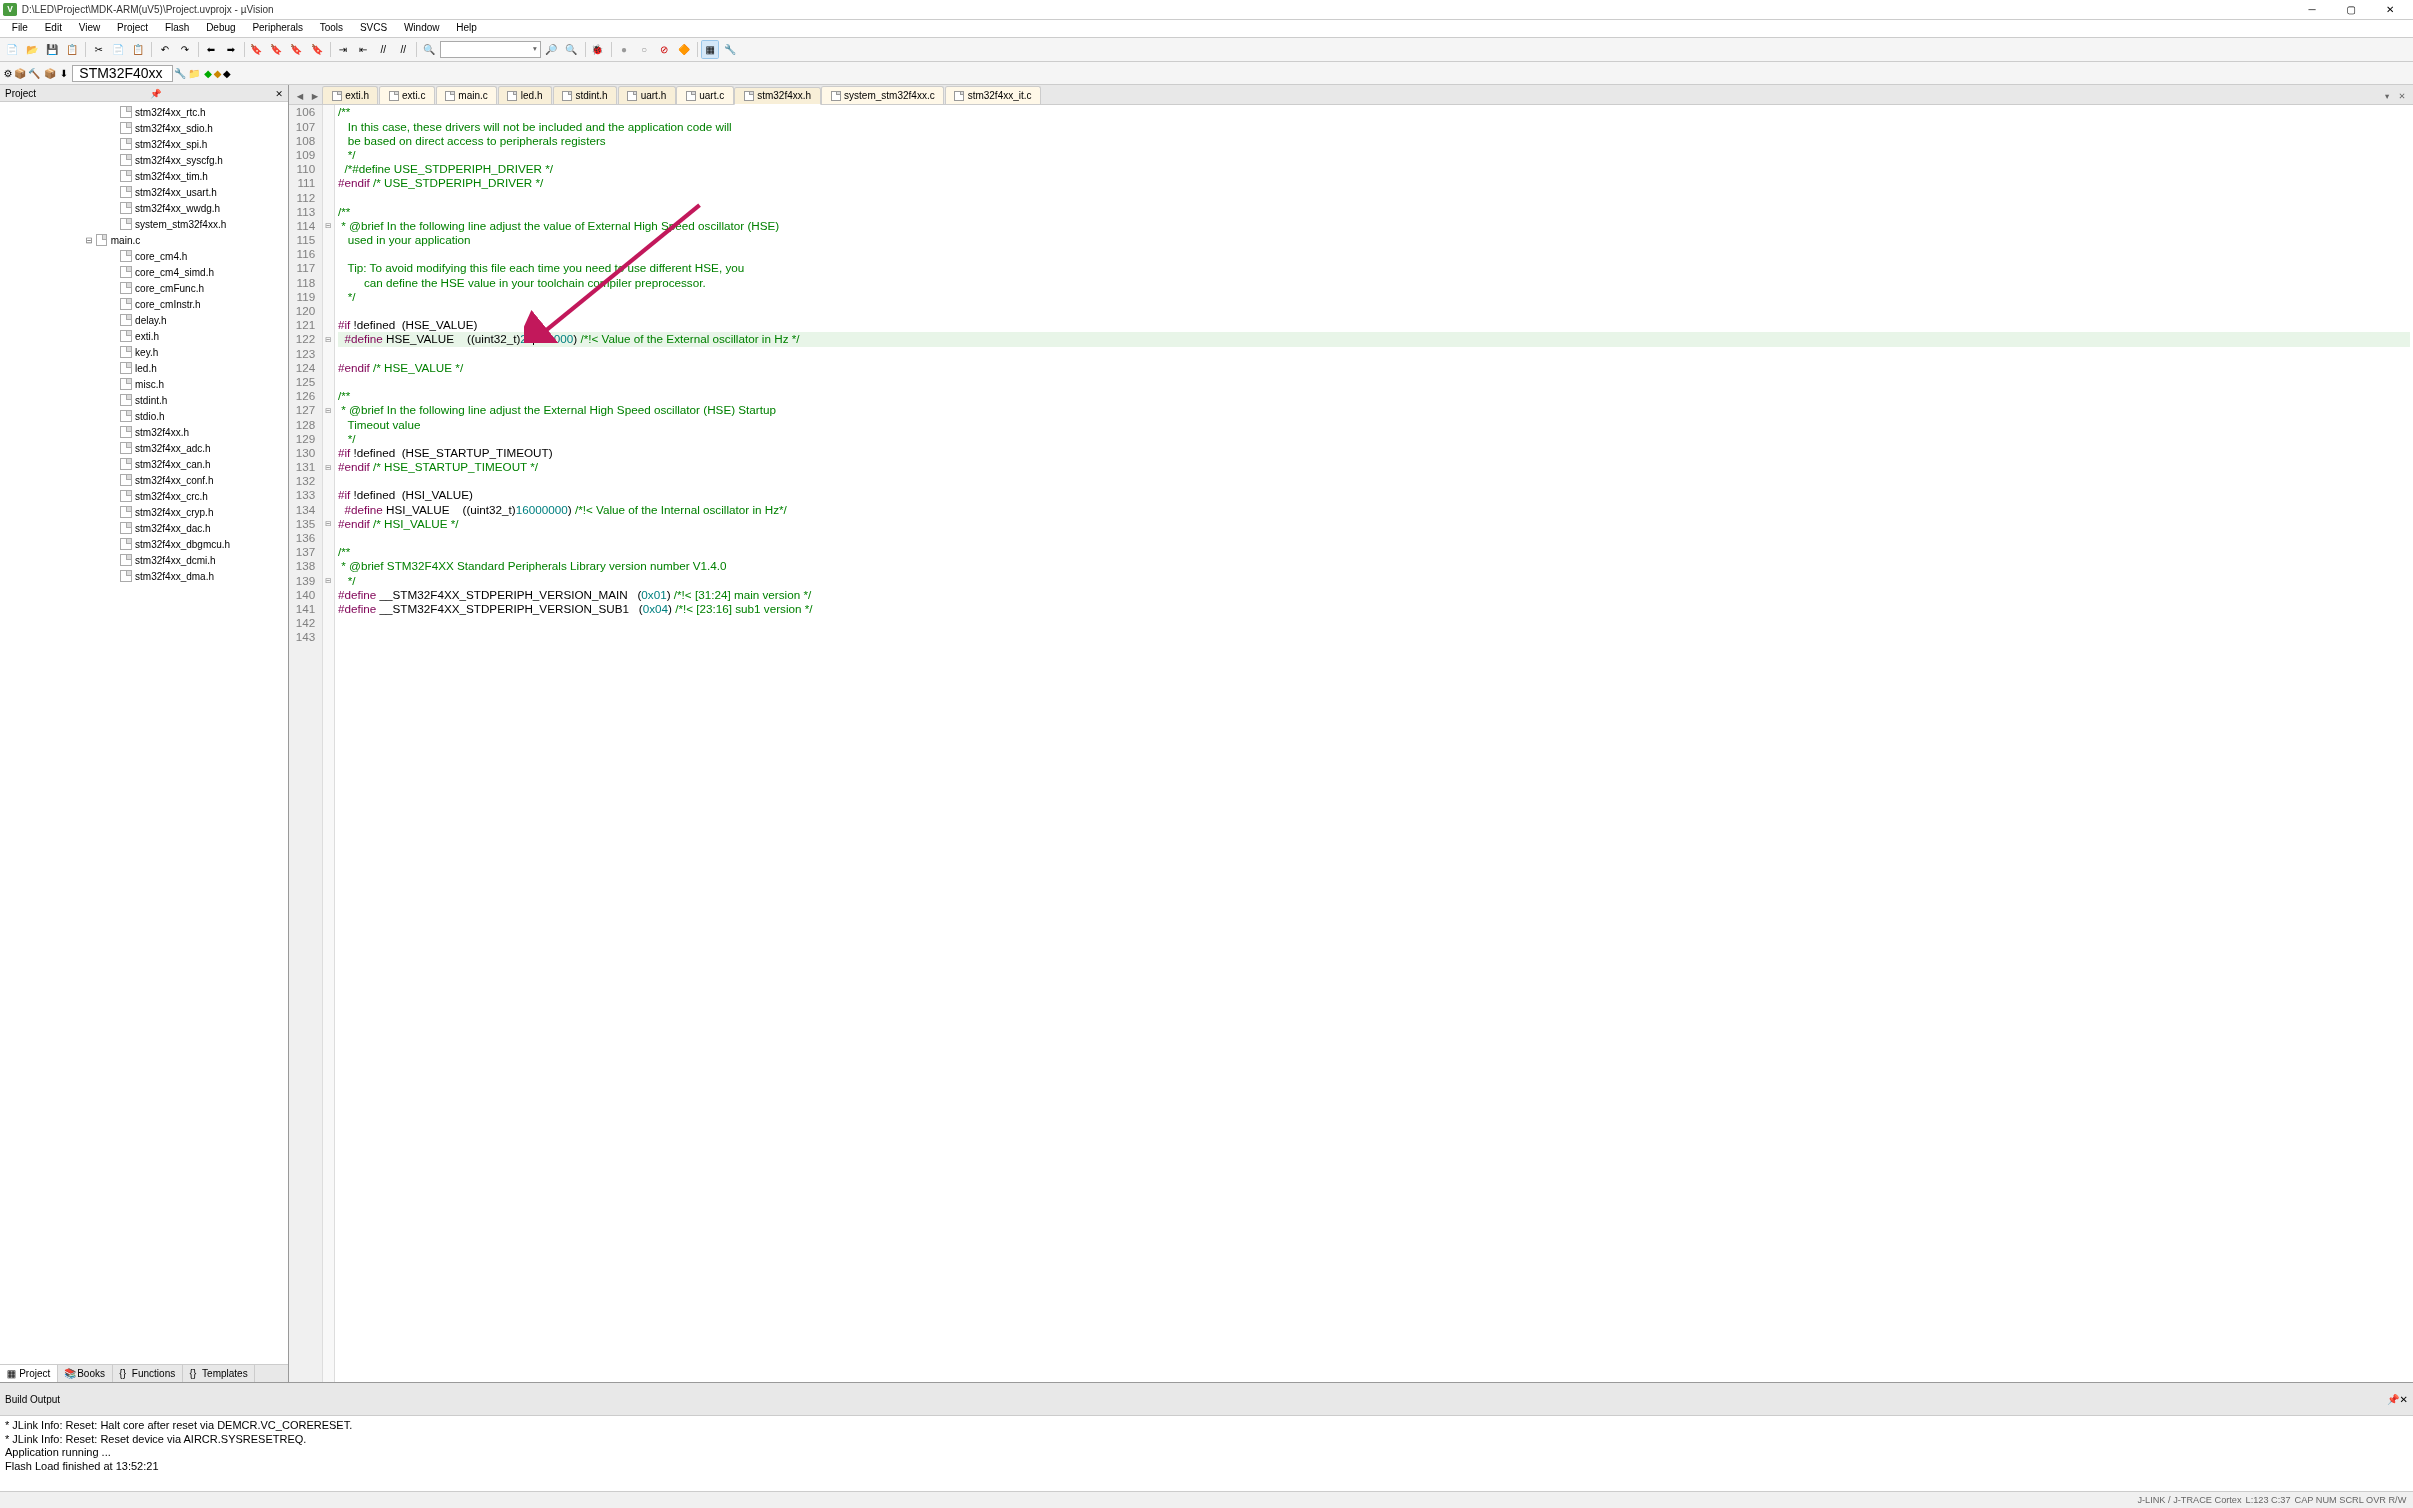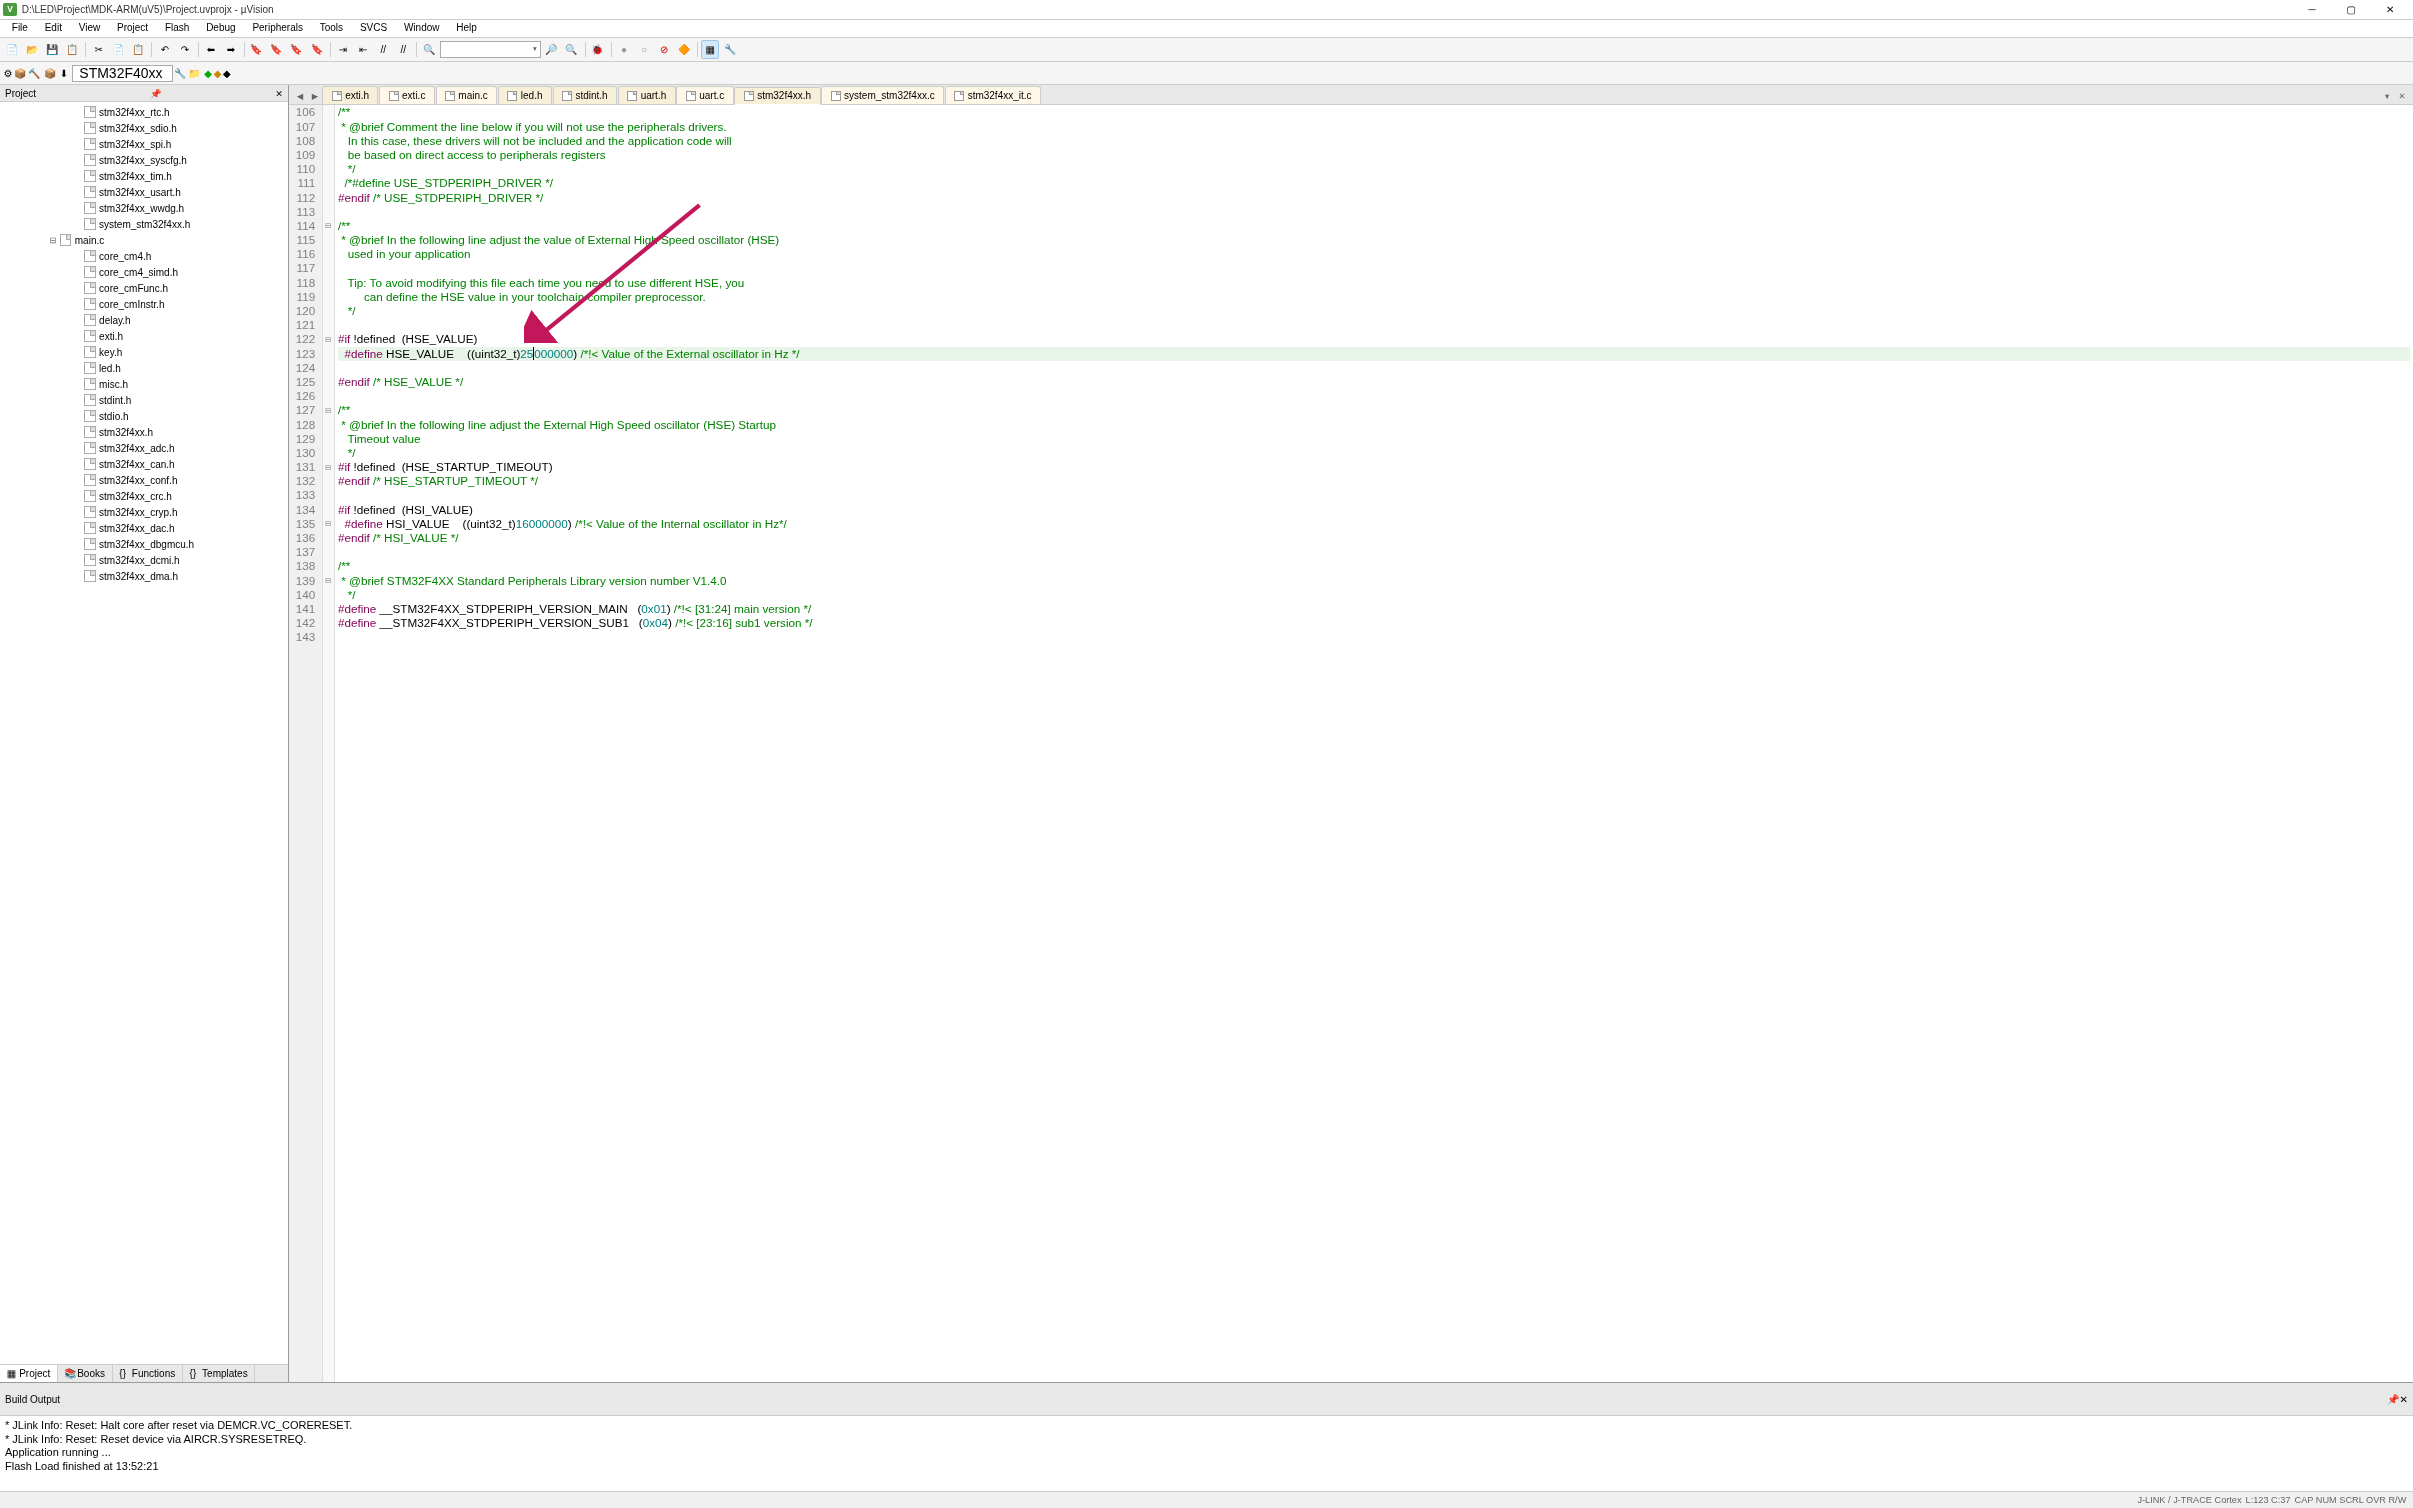--- a/index.html
+++ b/index.html
@@ -16,21 +16,21 @@
 .toolbar .tb-btn { width: 18.4px; height: 18.4px; display: flex; align-items: center; justify-content: center; cursor: pointer; border: 0.8px solid transparent; border-radius: 1.7px; }
 .toolbar .tb-sep { width: 0.8px; height: 15px; background: #ccc; margin: 0 1.7px; }
 .toolbar .tb-combo { height: 17px; border: 0.8px solid #aaa; background: #fff; padding: 0 17px 0 3.4px; font-size: 10px; position: relative; min-width: 50px; }
 .toolbar .tb-combo::after { content: "▾"; position: absolute; right: 3.4px; top: 1.7px; font-size: 7.5px; color: #666; }
 .toolbar2 { display: flex; align-items: center; height: 23.5px; background: #f5f5f5; border-bottom: 0.8px solid #ccc; padding: 0 3.4px; gap: 1.7px; }
 .target-label { font-size: 14px; padding: 0 6.7px; min-width: 101px; border: 0.8px solid #aaa; background: #fff; height: 17px; display: flex; align-items: center; }
 .main-area { flex: 1; display: flex; min-height: 0; }
 .project-panel { width: 289px; display: flex; flex-direction: column; border-right: 0.8px solid #999; }
 .panel-header { height: 17px; background: #e8e8e8; border-bottom: 0.8px solid #ccc; display: flex; align-items: center; padding: 0 5px; font-size: 10px; }
 .panel-header .pin { margin-left: auto; cursor: pointer; font-size: 9.2px; }
-.tree { flex: 1; overflow-y: scroll; background: #fff; padding: 1.7px 0; }
+.tree { flex: 1; overflow-y: scroll; background: #fff; padding: 1.7px 0; margin-left: 36px; }
 .tree-item { display: flex; align-items: center; padding: 0.8px 3.4px 0.8px 84px; font-size: 10px; cursor: pointer; height: 16px; white-space: nowrap; }
 .tree-item.main-c { padding-left: 70px; }
 .tree-item .file-icon { width: 11.7px; height: 11.7px; margin-right: 3.4px; display: inline-block; border: 0.8px solid #aaa; background: #fff; position: relative; }
 .tree-item .file-icon::before { content:""; position:absolute; top:0; right:0; width:3.4px; height:3.4px; background:#ddd; border-left:0.8px solid #aaa; border-bottom:0.8px solid #aaa; }
 .tree-item .expander { width: 10px; margin-right: 1.7px; text-align: center; font-size: 8.4px; color: #666; margin-left:-22px; }
 .panel-tabs { height: 18.4px; background: #e8e8e8; border-top: 0.8px solid #ccc; display: flex; }
 .panel-tab { padding: 1.7px 6.7px; font-size: 10px; border-right: 0.8px solid #ccc; cursor: pointer; display: flex; align-items: center; gap: 2.5px; }
 .panel-tab.active { background: #fff; }
 .panel-tab-icon { width:10px; height:10px; display:inline-block; }
 .editor-area { flex: 1; display: flex; flex-direction: column; min-width: 0; }
@@ -432,21 +432,20 @@
             <div class="fold"></div>
             <div class="fold"></div>
             <div class="fold">⊟</div>
             <div class="fold"></div>
             <div class="fold"></div>
             <div class="fold"></div>
             <div class="fold"></div>
           </div>
         <div class="code" id="code">
             <div class="code-line"><span class="c-comment">/**</span></div>
-            <div class="code-line"><span class="c-comment"> * @brief Comment the line below if you will not use the peripherals drivers.</span></div>
             <div class="code-line"><span class="c-comment">   In this case, these drivers will not be included and the application code will</span></div>
             <div class="code-line"><span class="c-comment">   be based on direct access to peripherals registers</span></div>
             <div class="code-line"><span class="c-comment">   */</span></div>
             <div class="code-line"><span class="c-comment">  /*#define USE_STDPERIPH_DRIVER */</span></div>
             <div class="code-line"><span class="c-pp">#endif</span><span> </span><span class="c-comment">/* USE_STDPERIPH_DRIVER */</span></div>
             <div class="code-line"><span></span></div>
             <div class="code-line"><span class="c-comment">/**</span></div>
             <div class="code-line"><span class="c-comment"> * @brief In the following line adjust the value of External High Speed oscillator (HSE)</span></div>
             <div class="code-line"><span class="c-comment">   used in your application</span></div>
             <div class="code-line"><span></span></div>

